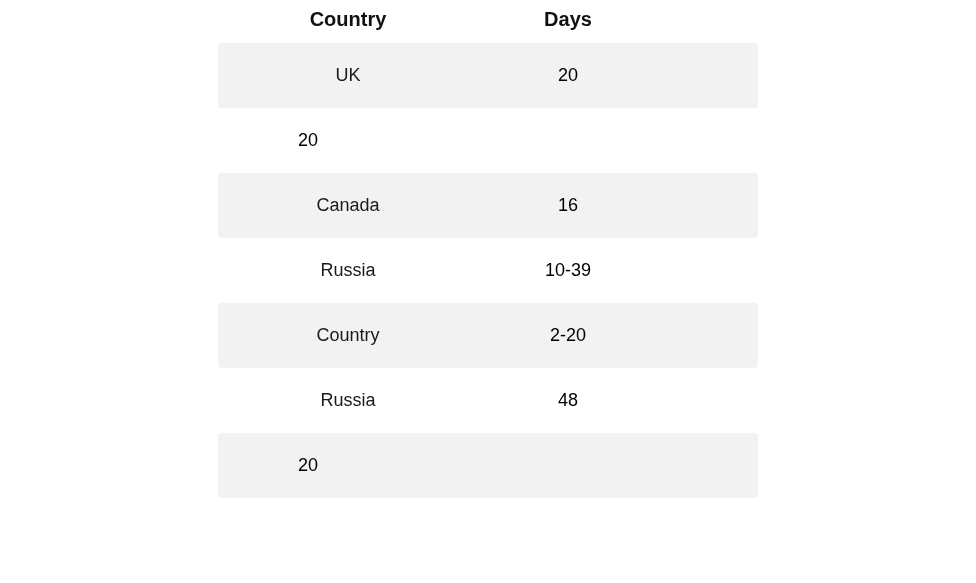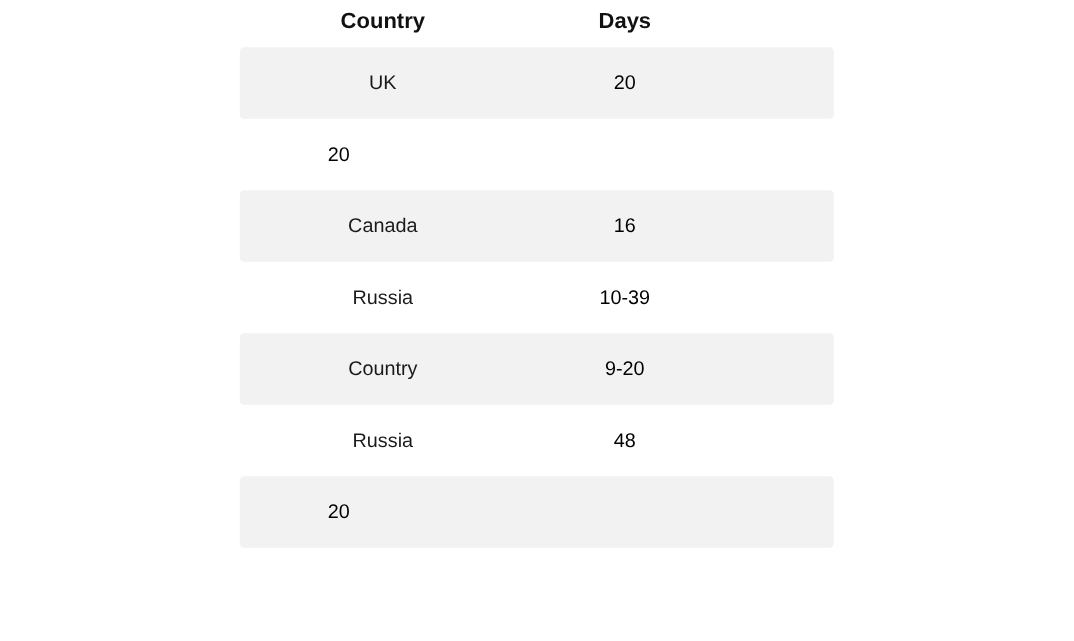--- a/index.html
+++ b/index.html
@@ -91,21 +91,21 @@
       <div class="table-row shaded">
         <div class="cell-country col-country">Canada</div>
         <div class="cell-days col-days">16</div>
       </div>
       <div class="table-row">
         <div class="cell-country col-country">Russia</div>
         <div class="cell-days col-days">10-39</div>
       </div>
       <div class="table-row shaded">
         <div class="cell-country col-country">Country</div>
-        <div class="cell-days col-days">9-20</div>
+        <div class="cell-days col-days">2-20</div>
       </div>
       <div class="table-row">
         <div class="cell-country col-country">Russia</div>
         <div class="cell-days col-days">48</div>
       </div>
       <div class="table-row shaded">
         <div class="cell-days col-days">20</div>
       </div>
     </div>
 </div>

